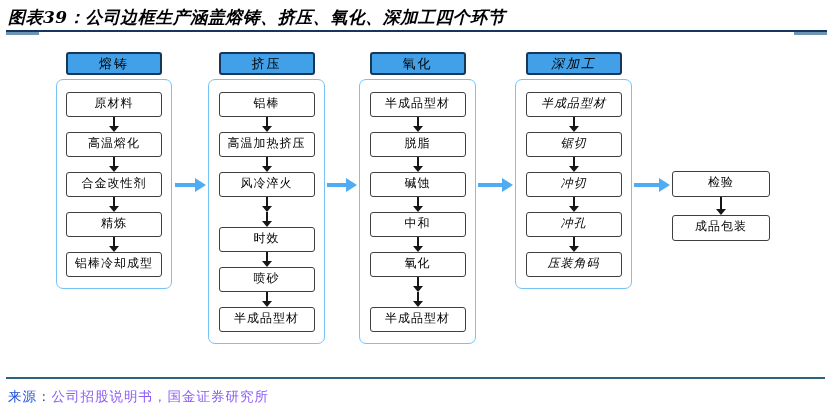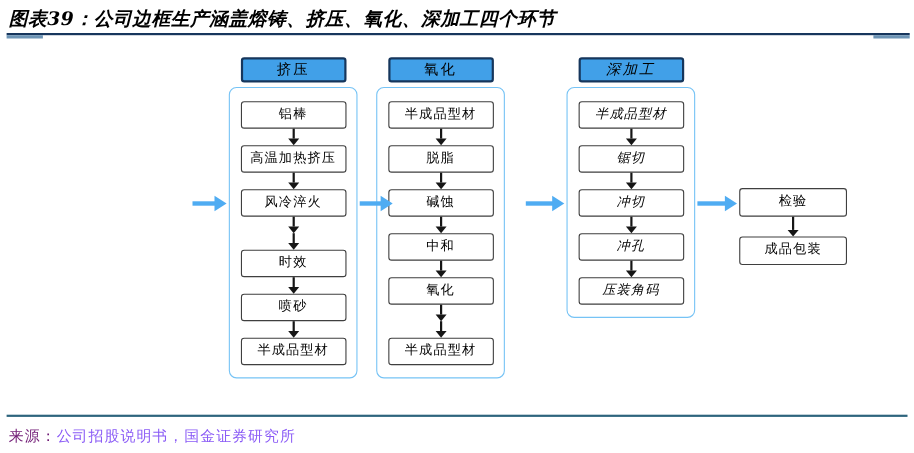--- a/index.html
+++ b/index.html
@@ -57,55 +57,69 @@
                    border-left:11px solid #4FACF2; }
 
   
   .final-group { position:absolute; left:672px; top:171px; width:98px;
                  display:flex; flex-direction:column; align-items:center;font-family:Liberation Mono, monospace; }
   .final-group .step-box { width:98px; height:26px; line-height:22px; }
 
   
   .bottom-rule { position:absolute; left:6px; right:6px; top:377px; height:2px; background:#2D647D; }
   .source-line { position:absolute; left:8px; top:388px; font-size:13.5px; letter-spacing:1px; white-space:nowrap; }
-  .source-prefix { color:#701a75; }
+  .source-prefix { color:#1d4ed8; }
   .source-text { color:#8b5cf6; }
 </style>
 </head>
 <body>
 
 <div class="page">
 
   <div class="fig-title">图表39：公司边框生产涵盖熔铸、挤压、氧化、深加工四个环节</div>
   <div class="title-rule">
     <div class="line"></div>
     <div class="accent-l"></div>
     <div class="accent-r"></div>
   </div>
 
+  <div class="stage" style="left:56px; width:116px;">
+    <div class="stage-header">熔铸</div>
+    <div class="stage-body">
+      <div class="step-box">原材料</div>
+      <div class="down-arrow"></div>
+      <div class="step-box">高温熔化</div>
+      <div class="down-arrow"></div>
+      <div class="step-box">合金改性剂</div>
+      <div class="down-arrow"></div>
+      <div class="step-box">精炼</div>
+      <div class="down-arrow"></div>
+      <div class="step-box">铝棒冷却成型</div>
+    </div>
+  </div>
 
   <div class="stage" style="left:208px; width:117px;justify-content:space-between;">
     <div class="stage-header">挤压</div>
     <div class="stage-body">
       <div class="step-box">铝棒</div>
       <div class="down-arrow"></div>
       <div class="step-box">高温加热挤压</div>
       <div class="down-arrow"></div>
       <div class="step-box">风冷淬火</div>
       <div class="down-arrow"></div>
       <div class="down-arrow"></div>
       <div class="step-box">时效</div>
       <div class="down-arrow"></div>
       <div class="step-box">喷砂</div>
       <div class="down-arrow"></div>
       <div class="step-box">半成品型材</div>
     </div>
   </div>
 
-  <div class="stage" style="left:342px; width:117px;">
+  <div class="stage" style="left:359px; width:117px;">
     <div class="stage-header">氧化</div>
     <div class="stage-body">
       <div class="step-box">半成品型材</div>
       <div class="down-arrow"></div>
       <div class="step-box">脱脂</div>
       <div class="down-arrow"></div>
       <div class="step-box">碱蚀</div>
       <div class="down-arrow"></div>
       <div class="step-box">中和</div>
       <div class="down-arrow"></div>

